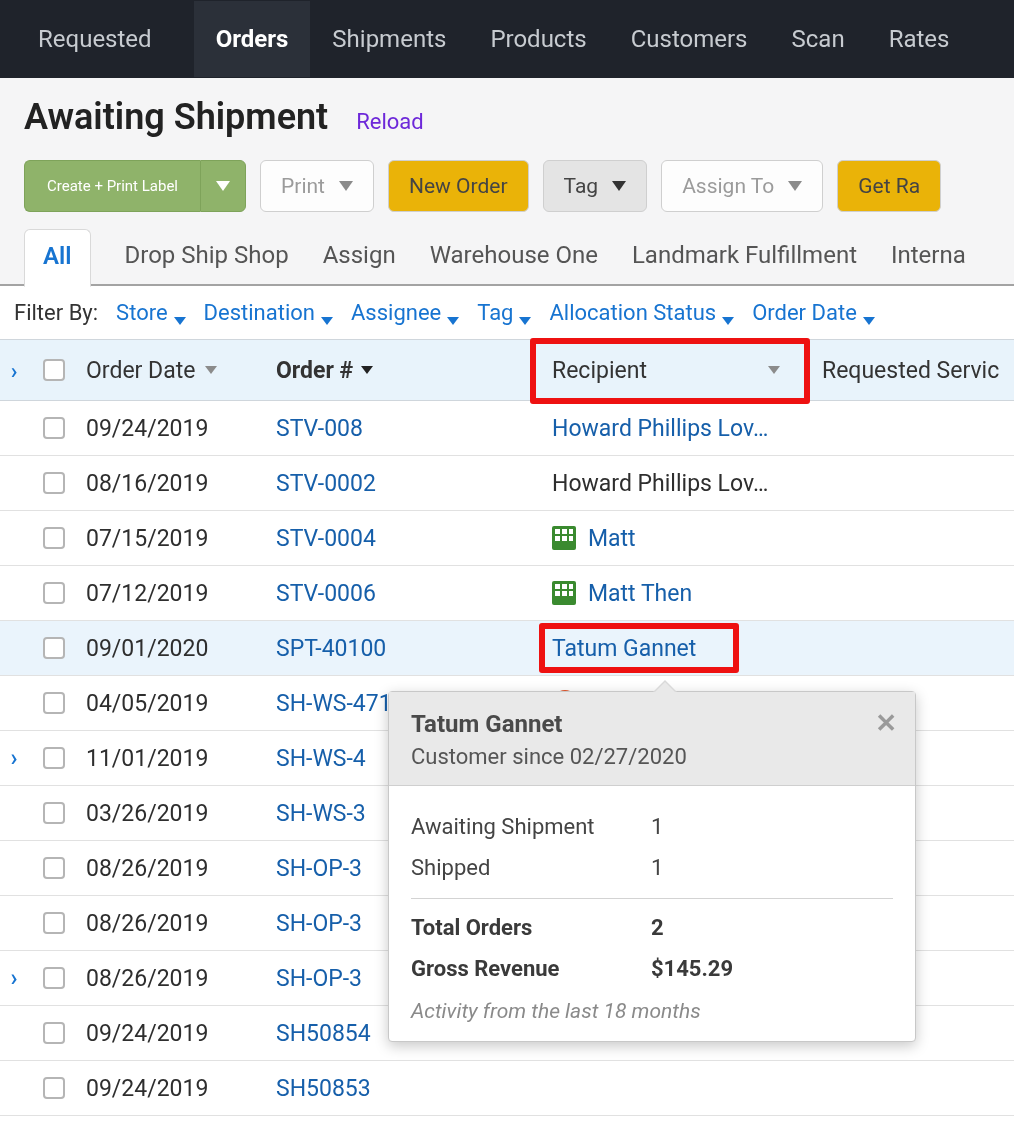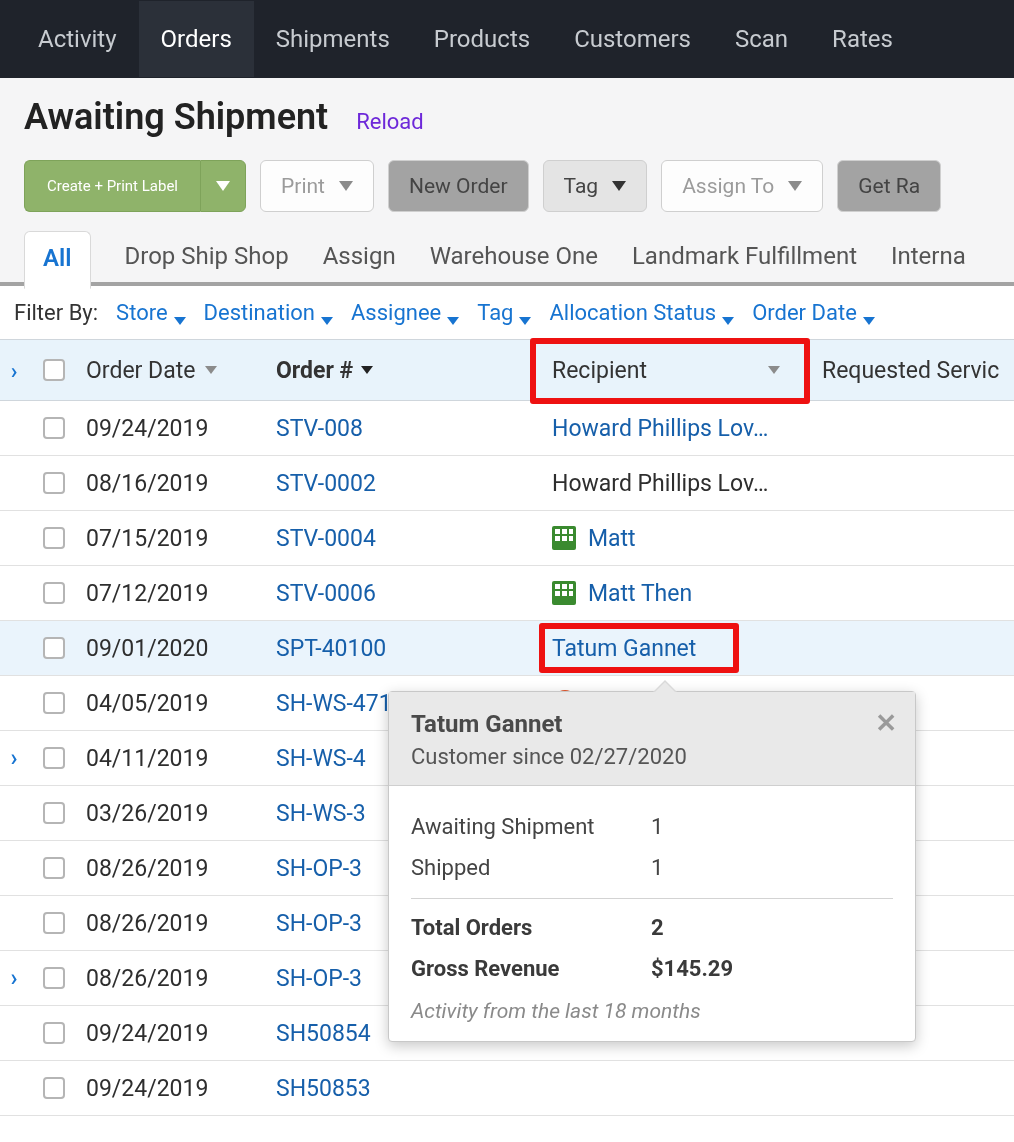--- a/index.html
+++ b/index.html
@@ -1,44 +1,44 @@
 <!DOCTYPE html>
 <html><head>
 <meta charset="utf-8">
 <style>
   * { box-sizing: border-box; margin: 0; padding: 0; }
   body { font-family: -apple-system, BlinkMacSystemFont, "Segoe UI", Roboto, Helvetica, Arial, sans-serif; background: #fff; width: 1014px; overflow-x: hidden; color: #2e2e2e; }
 
   
   .topnav { background: #1f232b; height: 78px; display: flex; align-items: center; padding: 0 16px; white-space: nowrap; }
   .topnav-item { color: #c7cbd0; font-size: 24px; padding: 24px 22px; cursor: pointer; }
-  .topnav-item.active { color: #fff; font-weight: 400; background: #2b3039; }
+  .topnav-item.active { color: #fff; font-weight: 700; background: #2b3039; margin-left: 20px; }
 
   
   .page-head { background: #f5f5f6; padding: 18px 24px 0 24px; }
   .title-row { display: flex; align-items: baseline; gap: 28px; }
   .page-title { font-size: 36px; font-weight: 600; color: #222; }
   .reload-link { font-size: 22px; color: #6d28d9; cursor: pointer; }
 
   
   .toolbar { display: flex; gap: 14px; padding: 22px 0 18px 0; white-space: nowrap; }
-  .btn { height: 52px; border: 1px solid #cfcfcf; border-radius: 6px; background: #a3a3a3; font-size: 21px; color: #444; display: inline-flex; align-items: center; padding: 0 20px; cursor: pointer; }
+  .btn { height: 52px; border: 1px solid #cfcfcf; border-radius: 6px; background: #eab308; font-size: 21px; color: #444; display: inline-flex; align-items: center; padding: 0 20px; cursor: pointer; }
   .btn.disabled { color: #9b9b9b; background: #fdfdfd; }
   .btn.tag { background: #e4e4e4; }
   .btn .tri { margin-left: 14px; }
   .btn-split { display: inline-flex; }
   .btn-split .main { background: #8fb36a; color: #fff; border: 1px solid #7ea35a; border-right: none; border-radius: 6px 0 0 6px; height: 52px; display: inline-flex; align-items: center; padding: 0 22px; font-size: 15px; }
   .btn-split .caret { background: #8fb36a; color: #fff; border: 1px solid #7ea35a; border-radius: 0 6px 6px 0; height: 52px; width: 46px; display: inline-flex; align-items: center; justify-content: center; }
   .tri { width: 0; height: 0; border-left: 7px solid transparent; border-right: 7px solid transparent; border-top: 10px solid currentColor; display: inline-block; }
   .tri.sm { border-left-width:6px; border-right-width:6px; border-top-width:8px; }
   .tri.grey { color: #8b8b8b; }
   .tri.white { color: #fff; }
 
   
-  .subtabs { display: flex; align-items: flex-start; gap: 34px; padding: 0 24px; font-size: 24px; color: #555; white-space: nowrap; border-bottom: 4px solid #a3a3a3; background: #f5f5f6; height: 56px; }
+  .subtabs { display: flex; align-items: center; gap: 34px; padding: 0 24px; font-size: 24px; color: #555; white-space: nowrap; border-bottom: 2px solid #a3a3a3; background: #f5f5f6; height: 56px; }
   .subtab { padding: 12px 0 16px 0; cursor: pointer; }
   .subtab.active { color: #1774d1; font-weight: 600; background:#fff; border:1px solid #d9d9d9; border-bottom:1px solid #fff; padding:12px 18px 16px 18px; border-radius: 6px 6px 0 0; position:relative; top:1px;}
 
   
   .filters { display: flex; align-items: center; gap: 18px; padding: 14px 14px; font-size: 22px; white-space: nowrap; overflow:hidden; }
   .filters .lbl { color: #333; }
   .filt { color: #1774d1; cursor: pointer; display: inline-flex; align-items: flex-end; gap: 6px; }
   .filt .tri { color: #1774d1; }
 
   
@@ -91,21 +91,21 @@
   .pop-row .k { width:240px; }
   .pop-row .v { }
   .pop-hr { border:none; border-top:1px solid #d3d3d3; margin:10px 0 8px 0;}
   .pop-row.bold .k,.pop-row.bold .v{ font-weight:700; color:#3a3a3a;}
   .pop-foot { font-style:italic; color:#8a8a8a; padding-top:10px; font-size:21px;}
 </style>
 </head>
 <body>
 
 <div class="topnav">
-  <div class="topnav-item">Activity</div>
+  <div class="topnav-item">Requested</div>
   <div class="topnav-item active">Orders</div>
   <div class="topnav-item">Shipments</div>
   <div class="topnav-item">Products</div>
   <div class="topnav-item">Customers</div>
   <div class="topnav-item">Scan</div>
   <div class="topnav-item">Rates</div>
 </div>
 
 <div class="page-head">
   <div class="title-row">
@@ -266,21 +266,21 @@
         <div class="order-cell"><span class="order-link">SH-WS-4718</span></div>
         <div class="recip-cell">
           <span class="warn-icon">!</span>
         </div>
       </div>
       <div class="row">
         <div class="exp-cell">›</div>
         <div class="chk-cell">
           <div class="chkbox"></div>
         </div>
-        <div class="date-cell">04/11/2019</div>
+        <div class="date-cell">11/01/2019</div>
         <div class="order-cell"><span class="order-link">SH-WS-4</span></div>
         <div class="recip-cell"></div>
       </div>
       <div class="row">
         <div class="exp-cell"></div>
         <div class="chk-cell">
           <div class="chkbox"></div>
         </div>
         <div class="date-cell">03/26/2019</div>
         <div class="order-cell"><span class="order-link">SH-WS-3</span></div>

